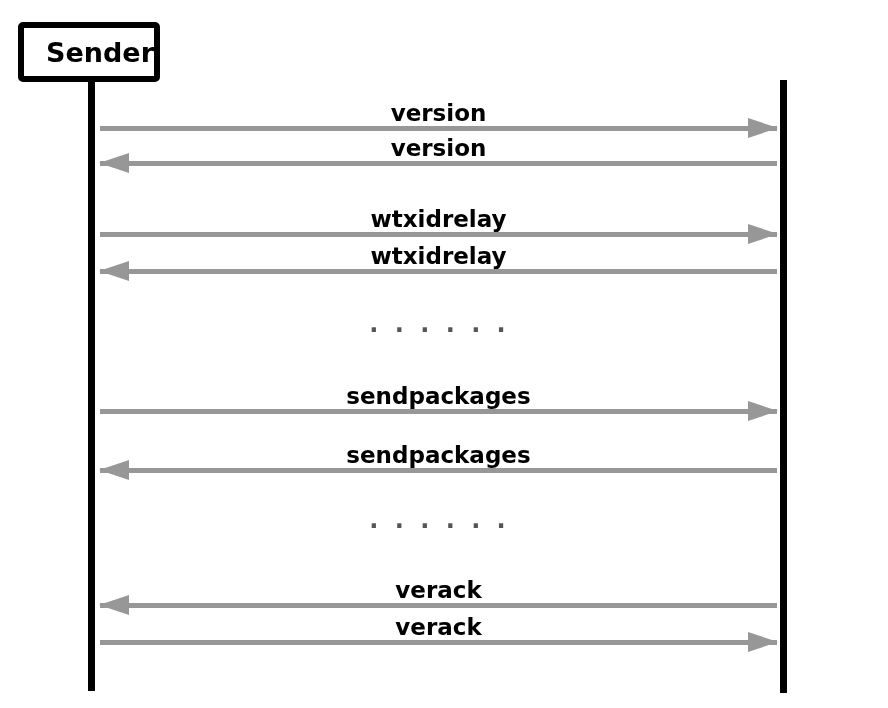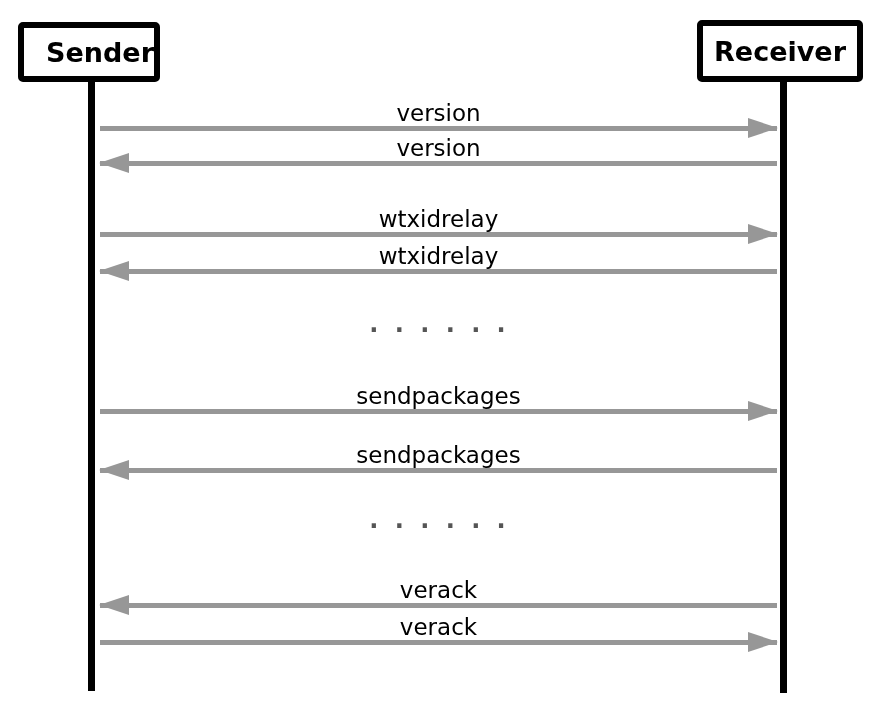--- a/index.html
+++ b/index.html
@@ -51,21 +51,21 @@
     position: absolute;
     left: 0; right: 0; top: 0;
     height: 5px;
     background: #979797;
   }
   .msg-label {
     position: absolute;
     left: 0; right: 0;
     bottom: 6px;
     text-align: center;
-    font-weight: normal;
+    font-weight: bold;
     font-size: 23px;
     line-height: 1;
     color: #000000;
     white-space: nowrap;
   }
   .msg-head {
     position: absolute;
     width: 0; height: 0;
     border-top: 10px solid transparent;
     border-bottom: 10px solid transparent;
@@ -93,23 +93,20 @@
     color: #555555;
   }
 </style>
 </head>
 <body>
 
 <div class="canvas">
 
   <div class="actor-box actor-sender">
     <span>Sender</span>
-  </div>
-  <div class="actor-box actor-receiver">
-    <span>Receiver</span>
   </div>
 
   <div class="lifeline lifeline-sender"></div>
   <div class="lifeline lifeline-receiver"></div>
 
   <div class="message right" style="top:126px">
     <div class="msg-label">version</div>
     <div class="msg-line"></div>
     <div class="msg-head"></div>
   </div>

